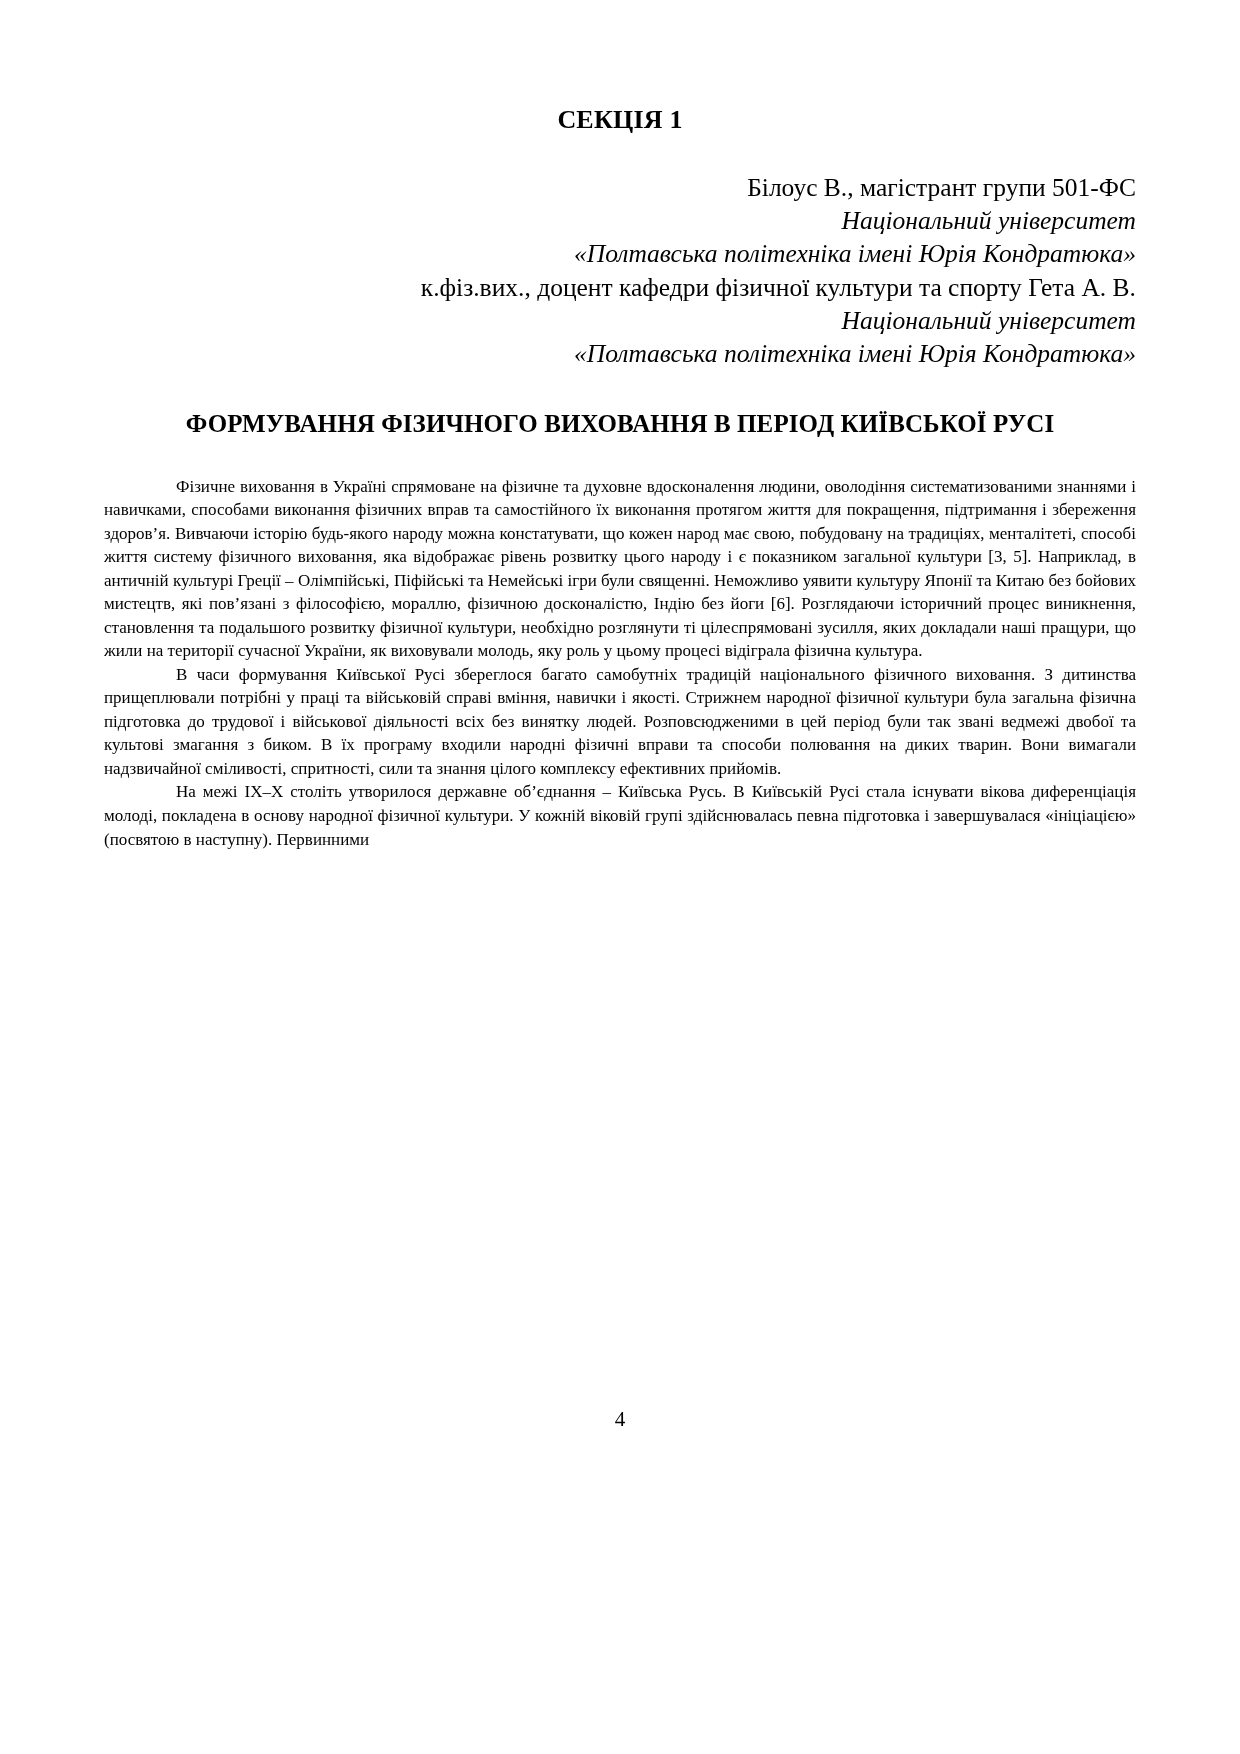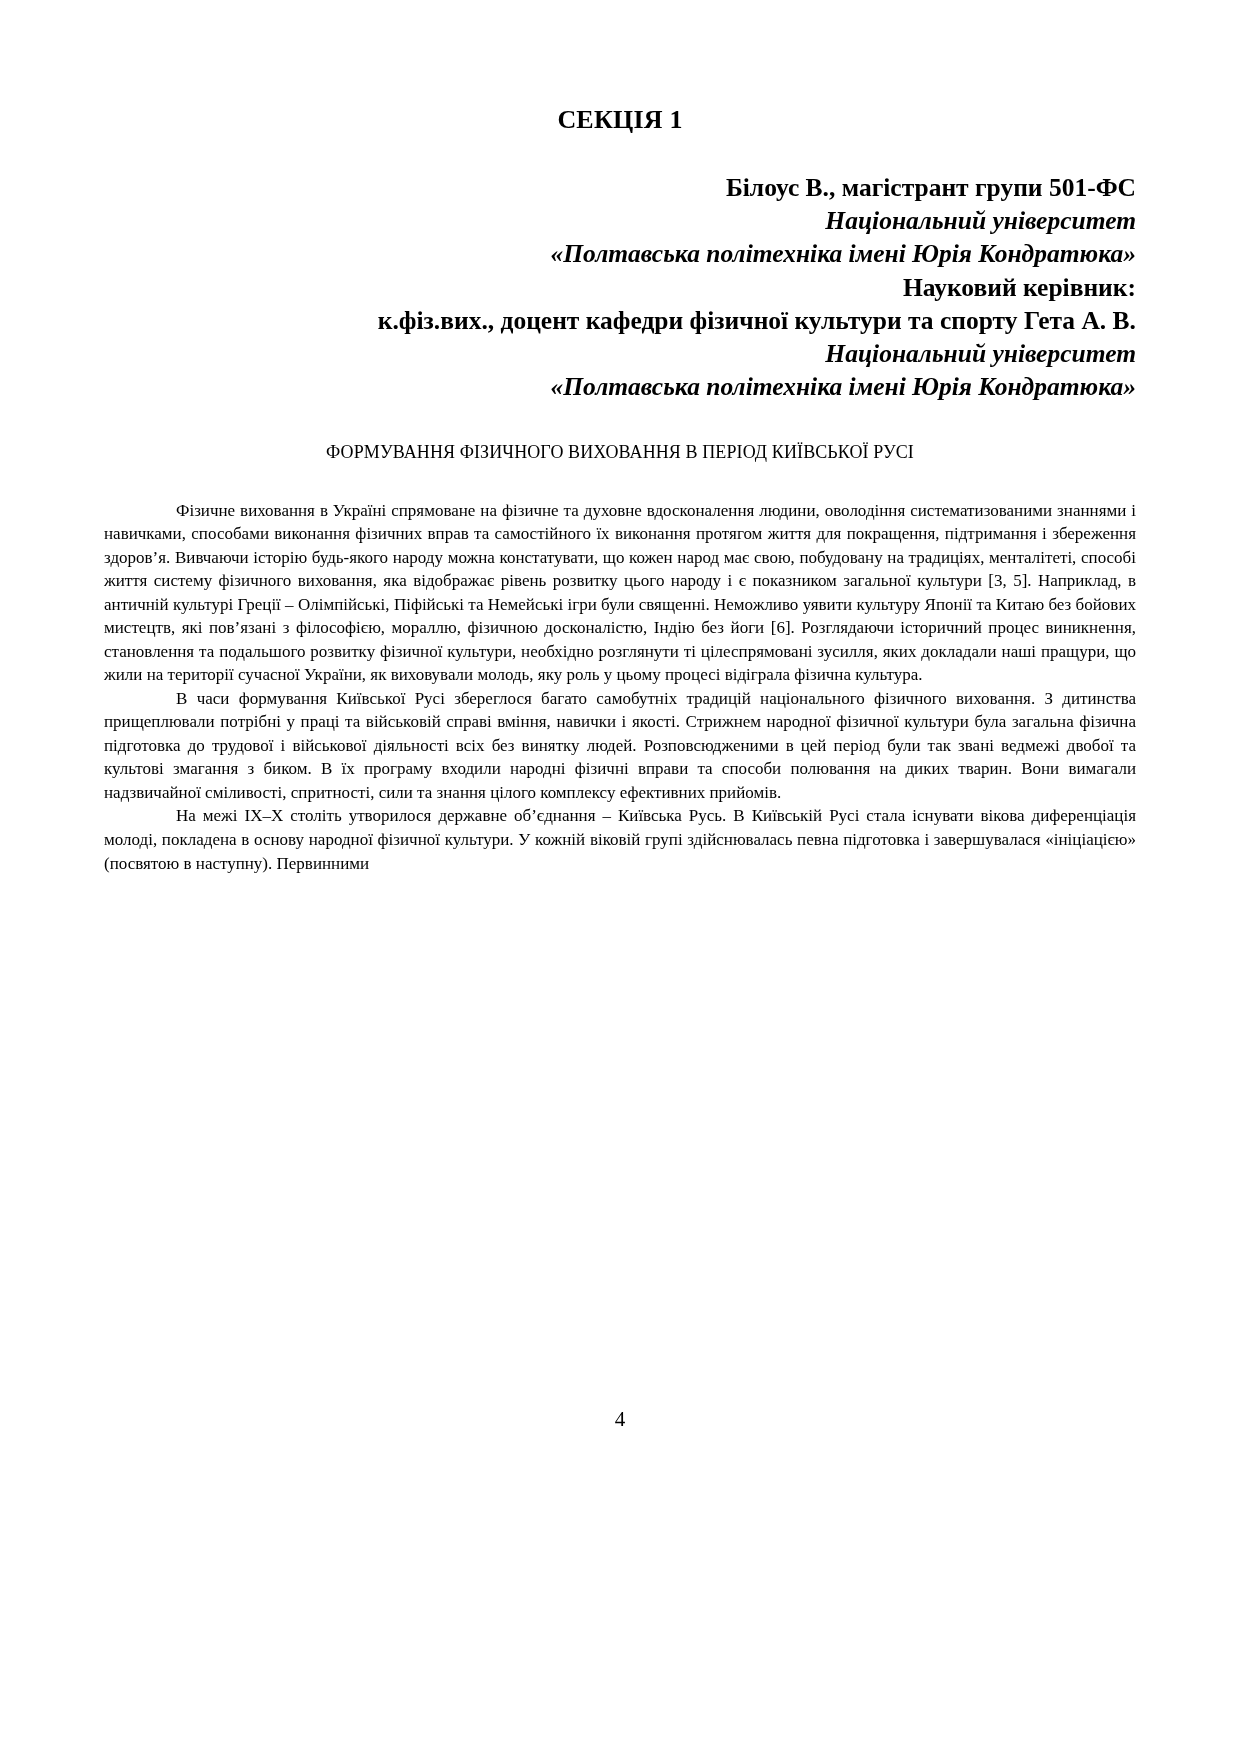--- a/index.html
+++ b/index.html
@@ -44,30 +44,29 @@
   }
 
   .byline {
     text-align: right;
     font-size: 25.5px;
     line-height: 1.30;
     margin: 0 0 38px 0;
   }
   .byline div {
     white-space: nowrap;
-    font-weight: bold;
   }
   .byline .ital {
     font-style: italic;
   }
 
   .article-title {
     text-align: center;
-    font-weight: normal;
-    font-size: 18px;
+    font-weight: bold;
+    font-size: 25px;
     line-height: 1.30;
     margin: 0 0 34px 0;
     letter-spacing: 0.1px;
   }
 
   .body-text {
     text-align: justify;
     text-justify: inter-word;
     font-size: 17px;
     line-height: 1.385;
@@ -93,21 +92,20 @@
 <div class="page">
   <div class="content">
 
     <h1 class="section-title">СЕКЦІЯ 1</h1>
 
 
     <div class="byline">
       <div>Білоус В., магістрант групи 501-ФС</div>
       <div class="ital">Національний університет</div>
       <div class="ital">«Полтавська політехніка імені Юрія Кондратюка»</div>
-      <div>Науковий керівник:</div>
       <div>к.фіз.вих., доцент кафедри фізичної культури та спорту Гета А. В.</div>
       <div class="ital">Національний університет</div>
       <div class="ital">«Полтавська політехніка імені Юрія Кондратюка»</div>
     </div>
 
     <h3 class="article-title">ФОРМУВАННЯ ФІЗИЧНОГО ВИХОВАННЯ В ПЕРІОД КИЇВСЬКОЇ РУСІ</h3>
 
     <p class="body-text">Фізичне виховання в Україні спрямоване на фізичне та духовне вдосконалення людини, оволодіння систематизованими знаннями і навичками, способами виконання фізичних вправ та самостійного їх виконання протягом життя для покращення, підтримання і збереження здоров’я. Вивчаючи історію будь-якого народу можна констатувати, що кожен народ має свою, побудовану на традиціях, менталітеті, способі життя систему фізичного виховання, яка відображає рівень розвитку цього народу і є показником загальної культури [3, 5]. Наприклад, в античній культурі Греції – Олімпійські, Піфійські та Немейські ігри були священні. Неможливо уявити культуру Японії та Китаю без бойових мистецтв, які пов’язані з філософією, мораллю, фізичною досконалістю, Індію без йоги [6]. Розглядаючи історичний процес виникнення, становлення та подальшого розвитку фізичної культури, необхідно розглянути ті цілеспрямовані зусилля, яких докладали наші пращури, що жили на території сучасної України, як виховували молодь, яку роль у цьому процесі відіграла фізична культура.</p>
     <p class="body-text">В часи формування Київської Русі збереглося багато самобутніх традицій національного фізичного виховання. З дитинства прищеплювали потрібні у праці та військовій справі вміння, навички і якості. Стрижнем народної фізичної культури була загальна фізична підготовка до трудової і військової діяльності всіх без винятку людей. Розповсюдженими в цей період були так звані ведмежі двобої та культові змагання з биком. В їх програму входили народні фізичні вправи та способи полювання на диких тварин. Вони вимагали надзвичайної сміливості, спритності, сили та знання цілого комплексу ефективних прийомів.</p>
     <p class="body-text">На межі IX–X століть утворилося державне об’єднання – Київська Русь. В Київській Русі стала існувати вікова диференціація молоді, покладена в основу народної фізичної культури. У кожній віковій групі здійснювалась певна підготовка і завершувалася «ініціацією» (посвятою в наступну). Первинними</p>

